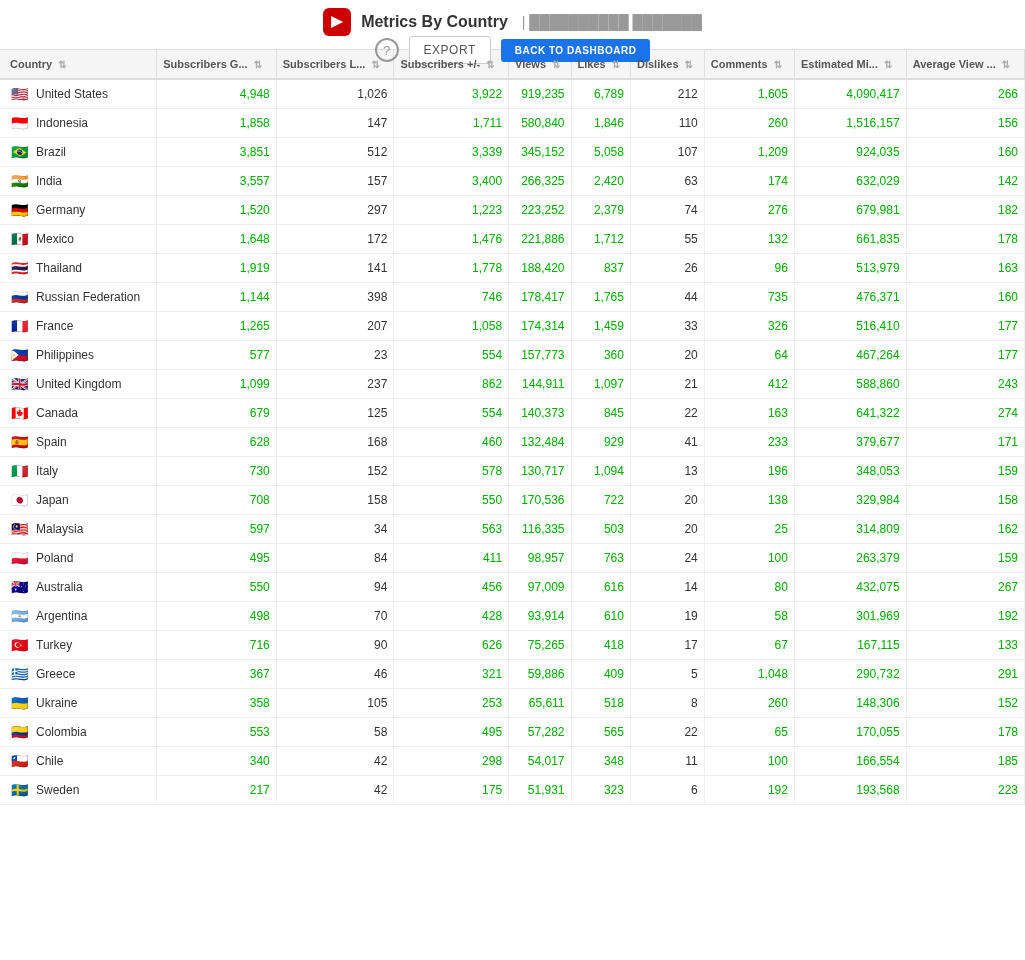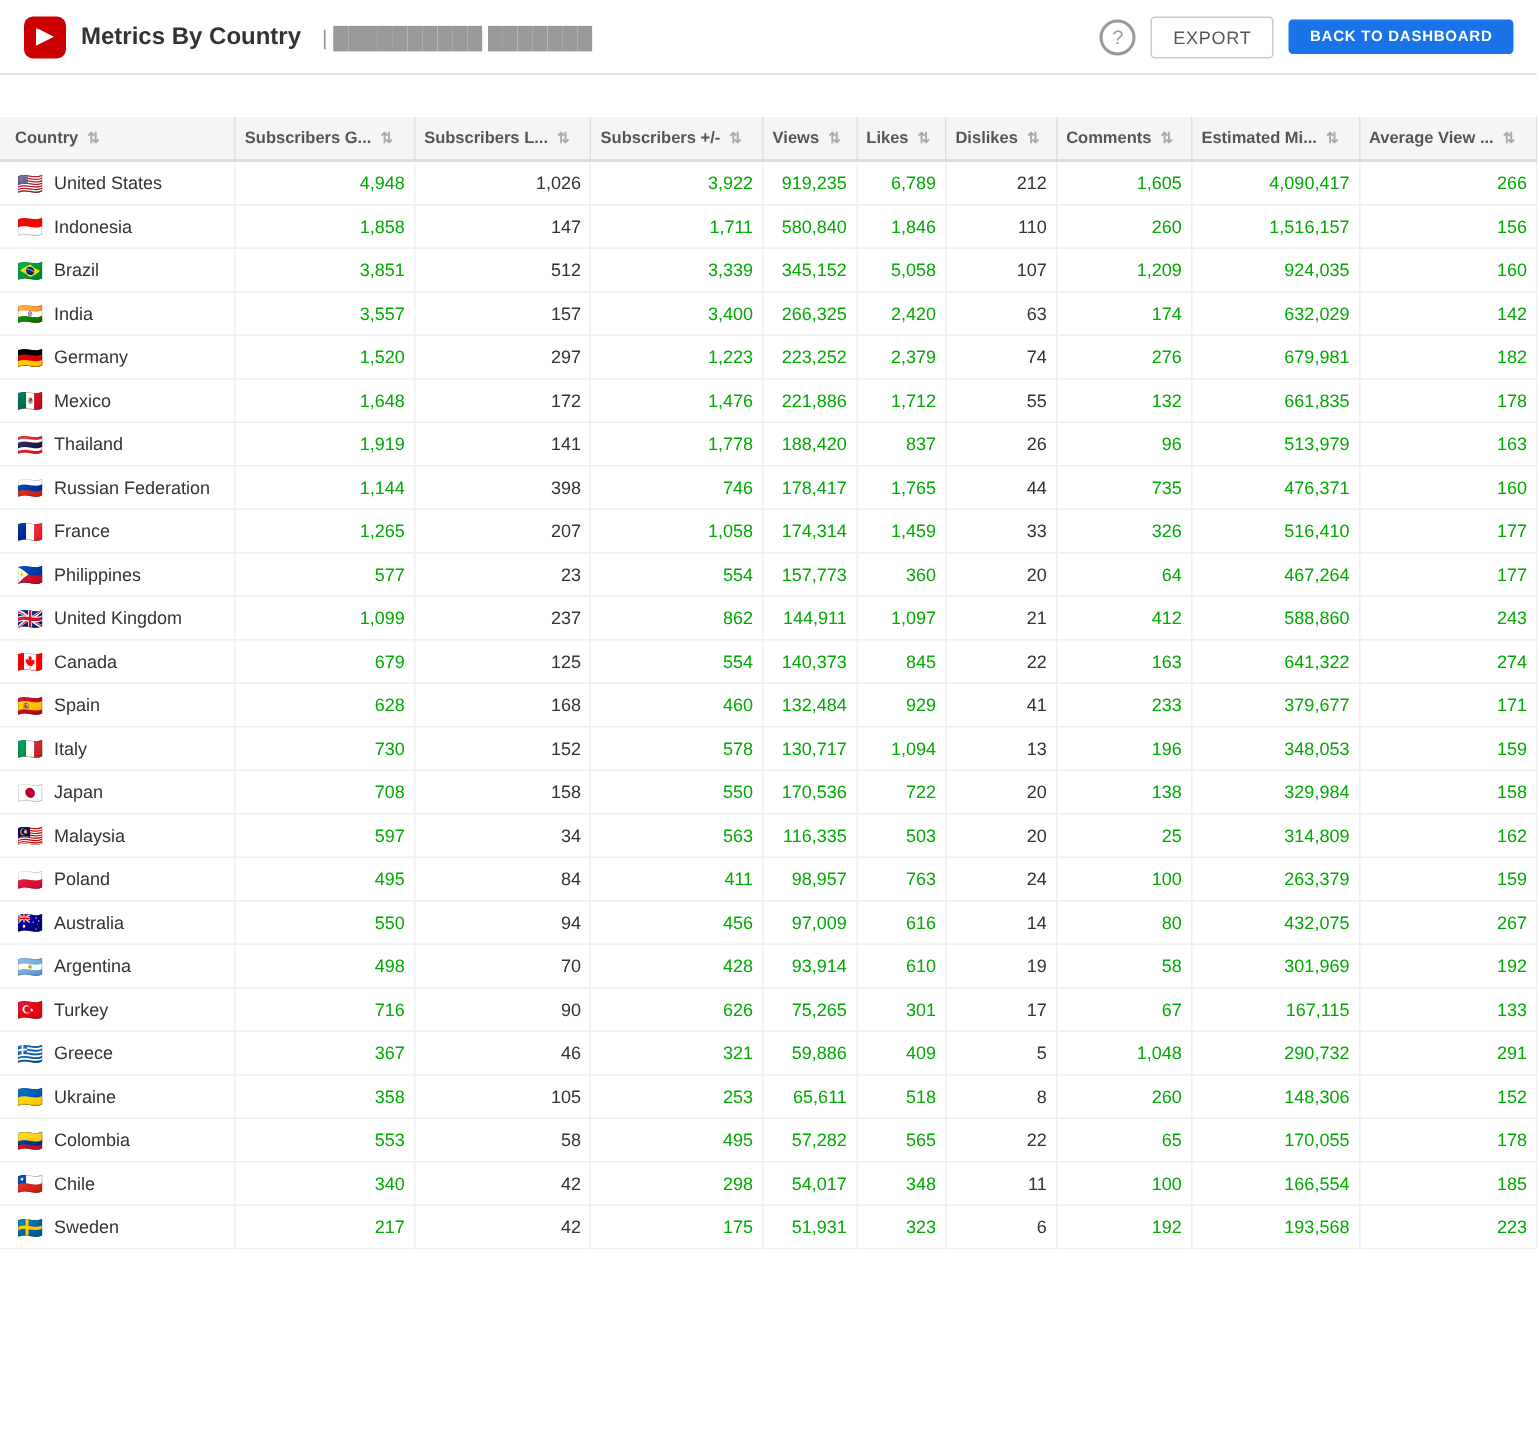--- a/index.html
+++ b/index.html
@@ -7,20 +7,21 @@
     
     
     .header {
       display: flex;
       align-items: center;
       justify-content: space-between;
       padding: 8px 16px;
       border-bottom: 1px solid #ddd;
       background: #fff;
       height: 50px;
+      flex-direction: column;
     }
     .header-left {
       display: flex;
       align-items: center;
       gap: 10px;
     }
     .logo {
       width: 28px;
       height: 28px;
       background: #cc0000;
@@ -87,21 +88,20 @@
 
     
     .table-container {
       overflow-x: auto;
       width: 100%;
     }
     table {
       width: 100%;
       border-collapse: collapse;
       font-size: 12px;
-      margin-top: 28px;
     }
     thead tr {
       background: #f5f5f5;
       border-bottom: 2px solid #ddd;
     }
     thead th {
       padding: 8px 6px;
       text-align: left;
       font-weight: bold;
       color: #555;
@@ -514,21 +514,21 @@
           <td>
             <div class="country-cell">
               <span class="flag">🇹🇷</span>
               <span>Turkey</span>
             </div>
           </td>
           <td class="positive">716</td>
           <td>90</td>
           <td class="positive">626</td>
           <td class="positive">75,265</td>
-          <td class="positive">301</td>
+          <td class="positive">418</td>
           <td>17</td>
           <td class="positive">67</td>
           <td class="positive">167,115</td>
           <td class="positive">133</td>
         </tr>
         <tr>
           <td>
             <div class="country-cell">
               <span class="flag">🇬🇷</span>
               <span>Greece</span>

